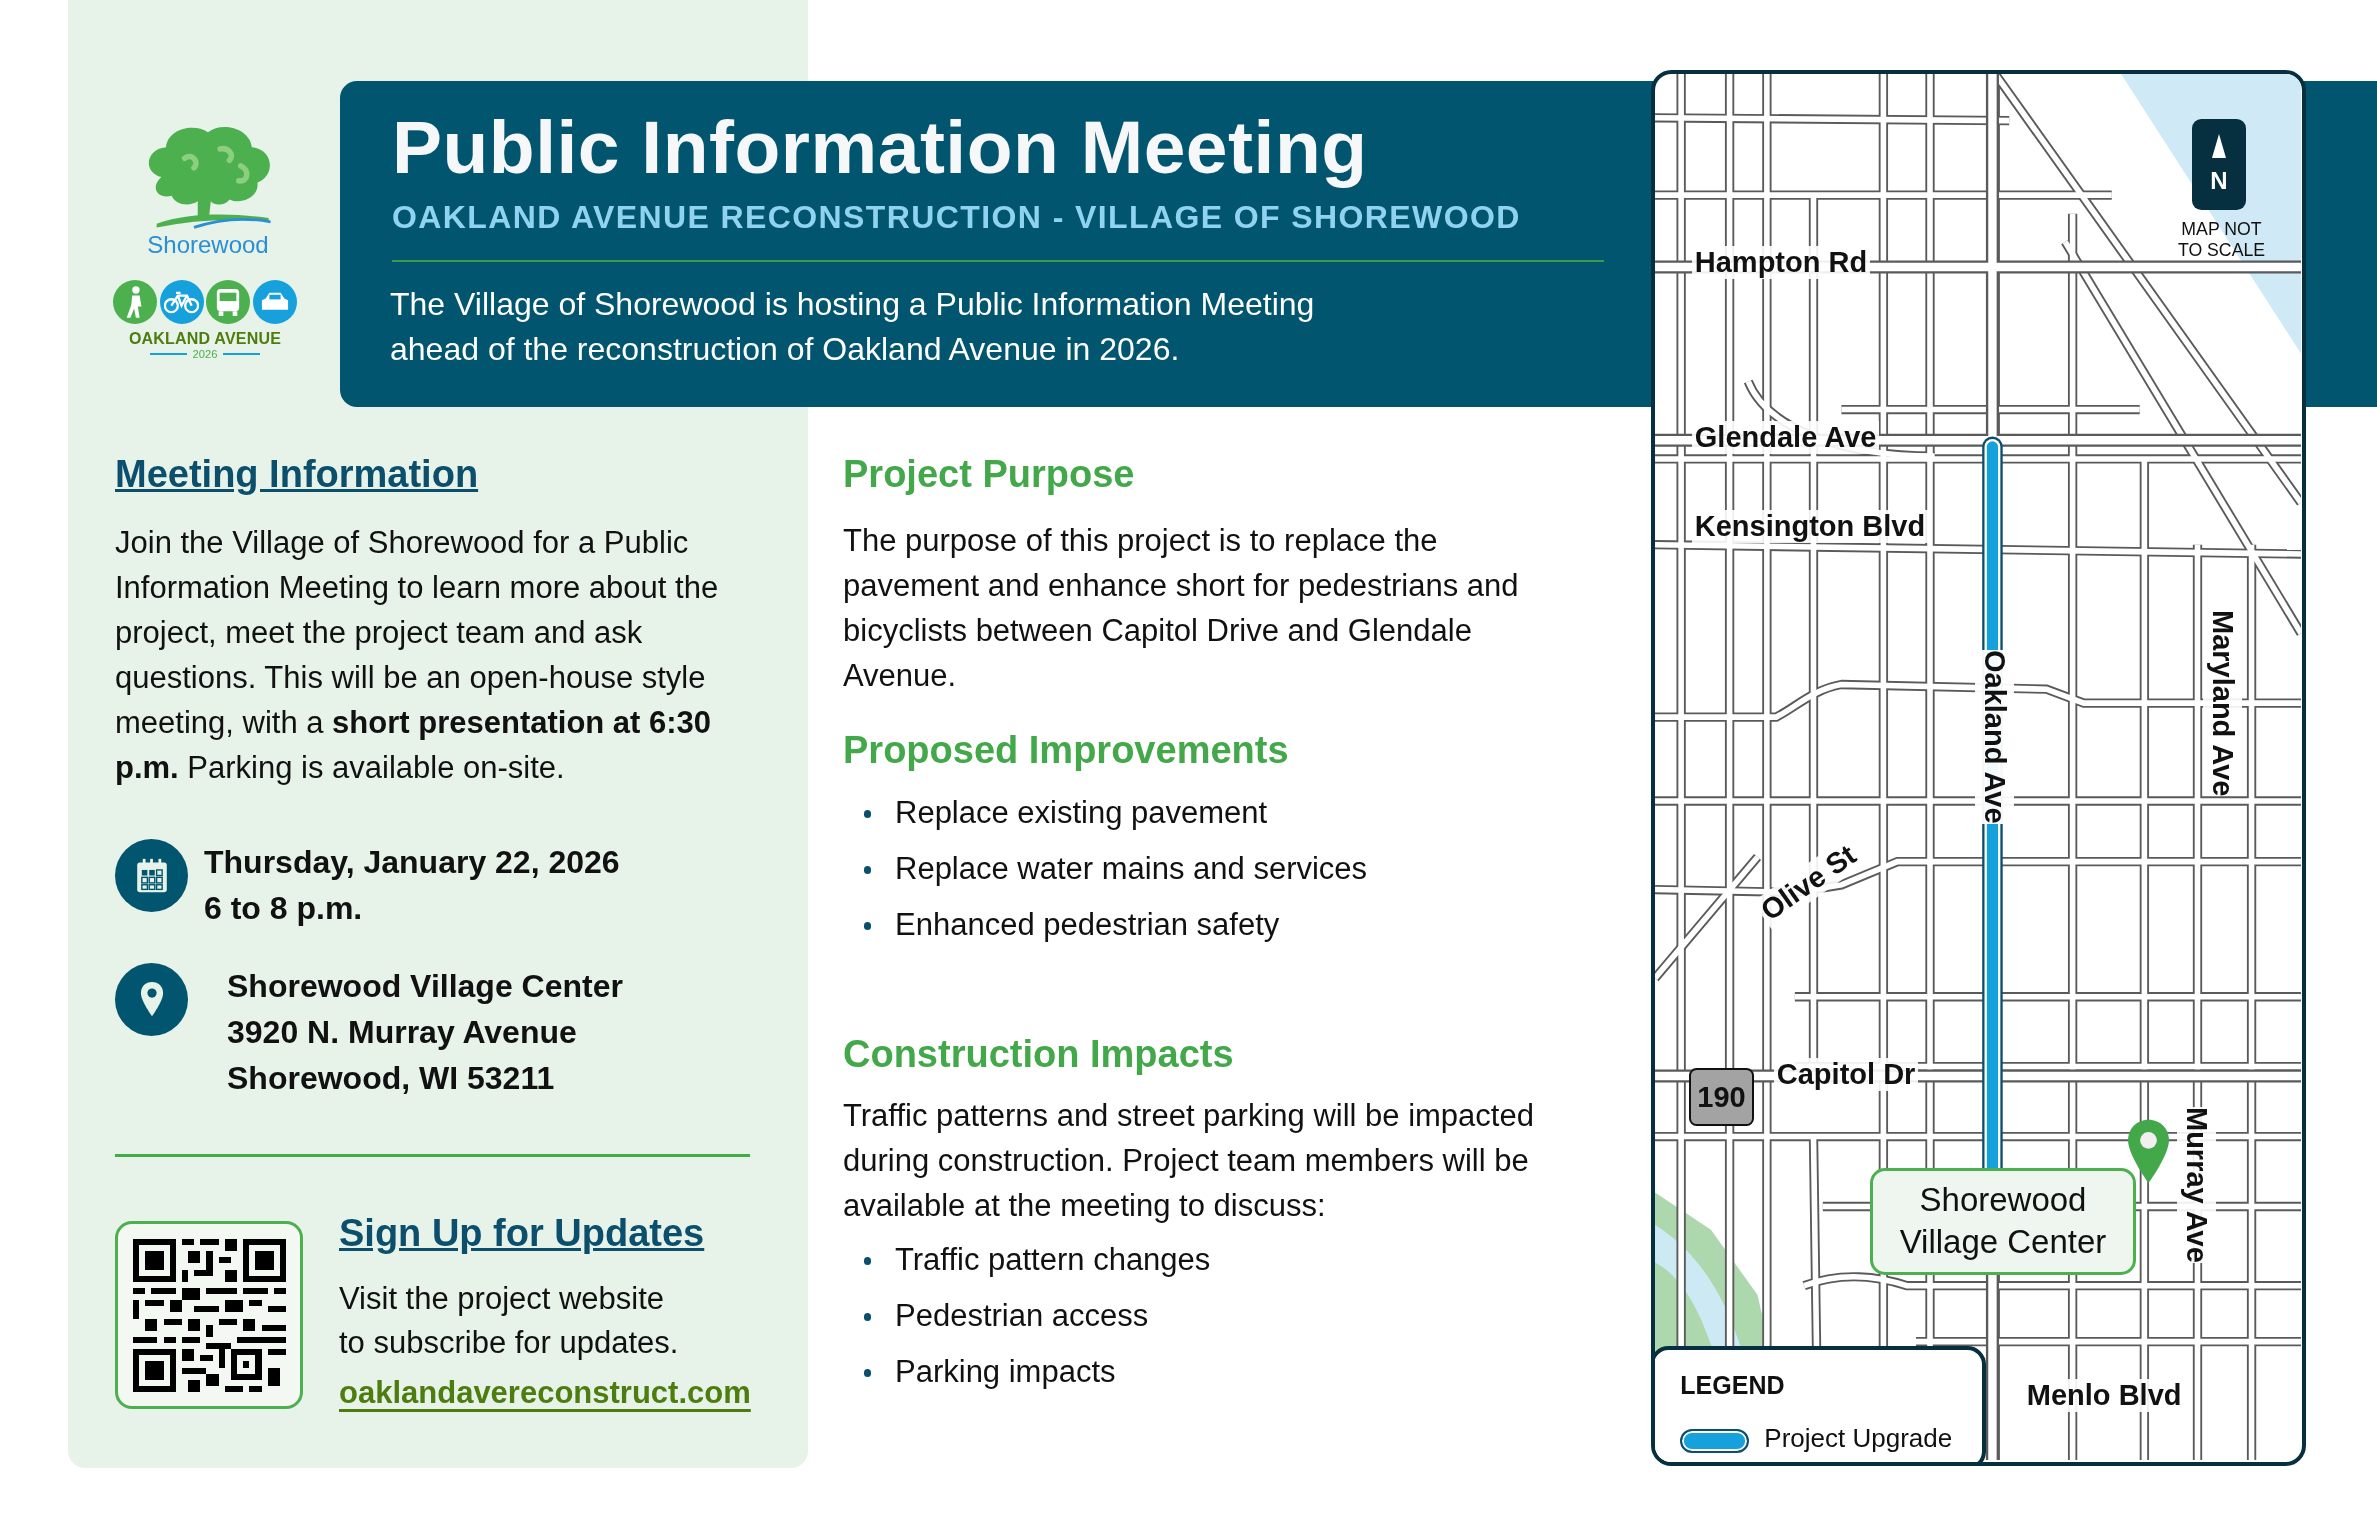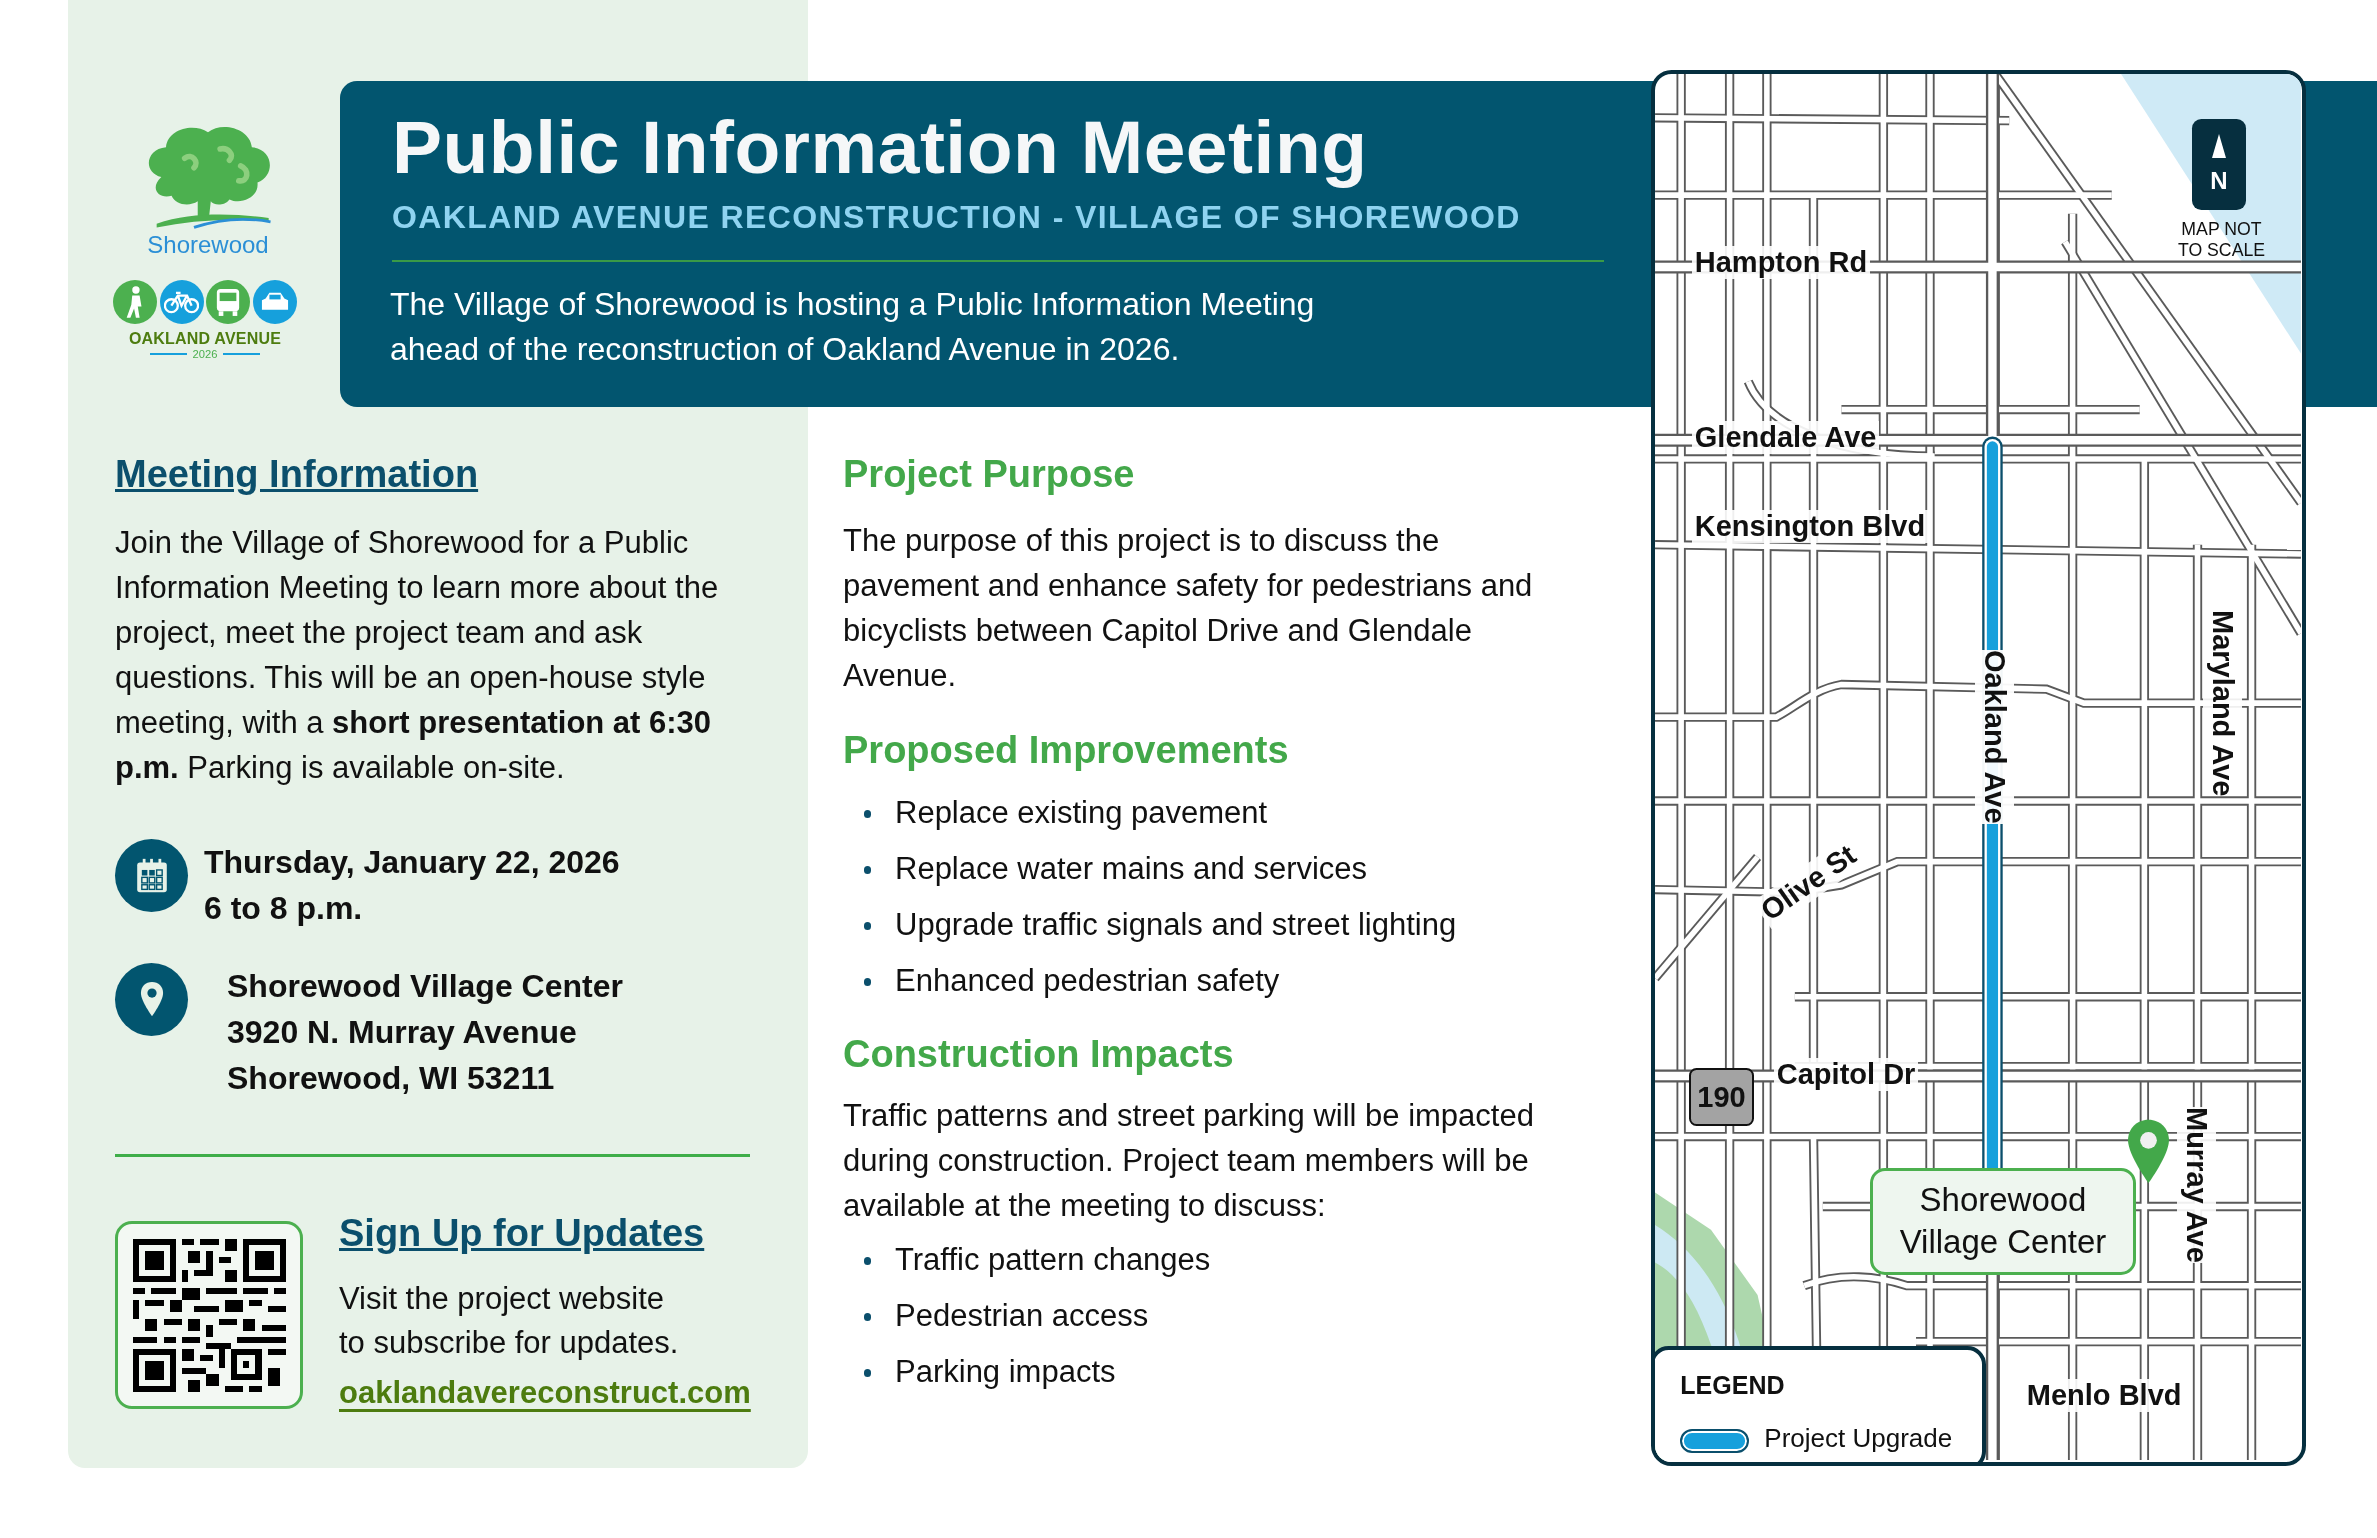--- a/index.html
+++ b/index.html
@@ -237,27 +237,26 @@
   </svg>
 </div>
 <h2 class="h2-blue signup-title">Sign Up for Updates</h2>
 <div class="signup-body">
   <div>Visit the project website</div>
   <div>to subscribe for updates.</div>
 </div>
 <a class="signup-link">oaklandavereconstruct.com</a>
 
 <h2 class="h2-green col2 pp-title">Project Purpose</h2>
-<p class="body-text col2 pp-body" style="width:708px">The purpose of this project is to discuss the pavement and enhance safety for pedestrians and bicyclists between Capitol Drive and Glendale Avenue.</p>
+<p class="body-text col2 pp-body" style="width:708px">The purpose of this project is to replace the pavement and enhance short for pedestrians and bicyclists between Capitol Drive and Glendale Avenue.</p>
 
 <h2 class="h2-green col2 pi-title">Proposed Improvements</h2>
 <ul class="bullets col2 pi-list">
   <li>Replace existing pavement</li>
   <li>Replace water mains and services</li>
-  <li>Upgrade traffic signals and street lighting</li>
   <li>Enhanced pedestrian safety</li>
 </ul>
 
 <h2 class="h2-green col2 ci-title">Construction Impacts</h2>
 <p class="body-text col2 ci-body" style="width:755px">Traffic patterns and street parking will be impacted during construction. Project team members will be available at the meeting to discuss:</p>
 <ul class="bullets col2 ci-list">
   <li>Traffic pattern changes</li>
   <li>Pedestrian access</li>
   <li>Parking impacts</li>
 </ul>

